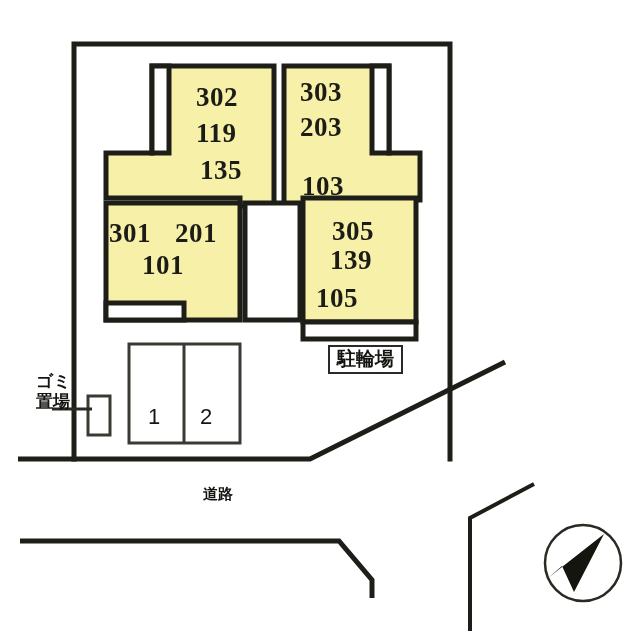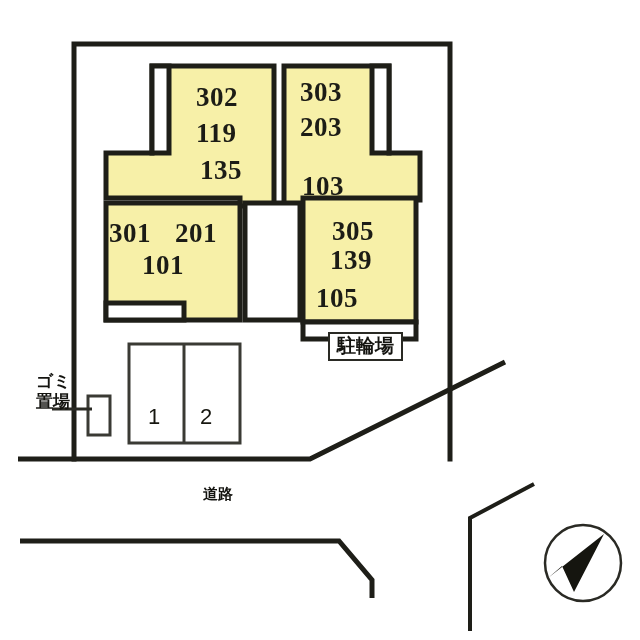--- a/index.html
+++ b/index.html
@@ -145,17 +145,17 @@
   <div class="lbl unit-num" style="left:316px; top:285px;">105</div>
 
   <div class="lbl stall-num" style="left:148px; top:406px;">1</div>
   <div class="lbl stall-num" style="left:200px; top:406px;">2</div>
 
   <div class="lbl jp-sm" style="left:0px; top:372px; text-align:left;padding-left:36px;">
     <div>ゴミ</div>
     <div>置場</div>
   </div>
 
-  <div class="lbl jp boxed" style="left:328px; top:332px;">駐輪場</div>
+  <div class="lbl jp boxed" style="left:328px; top:345px;">駐輪場</div>
 
   <div class="lbl jp" style="left:203px; top:487px; font-size:15px;">道路</div>
 
 </div>
 
 </body></html>

